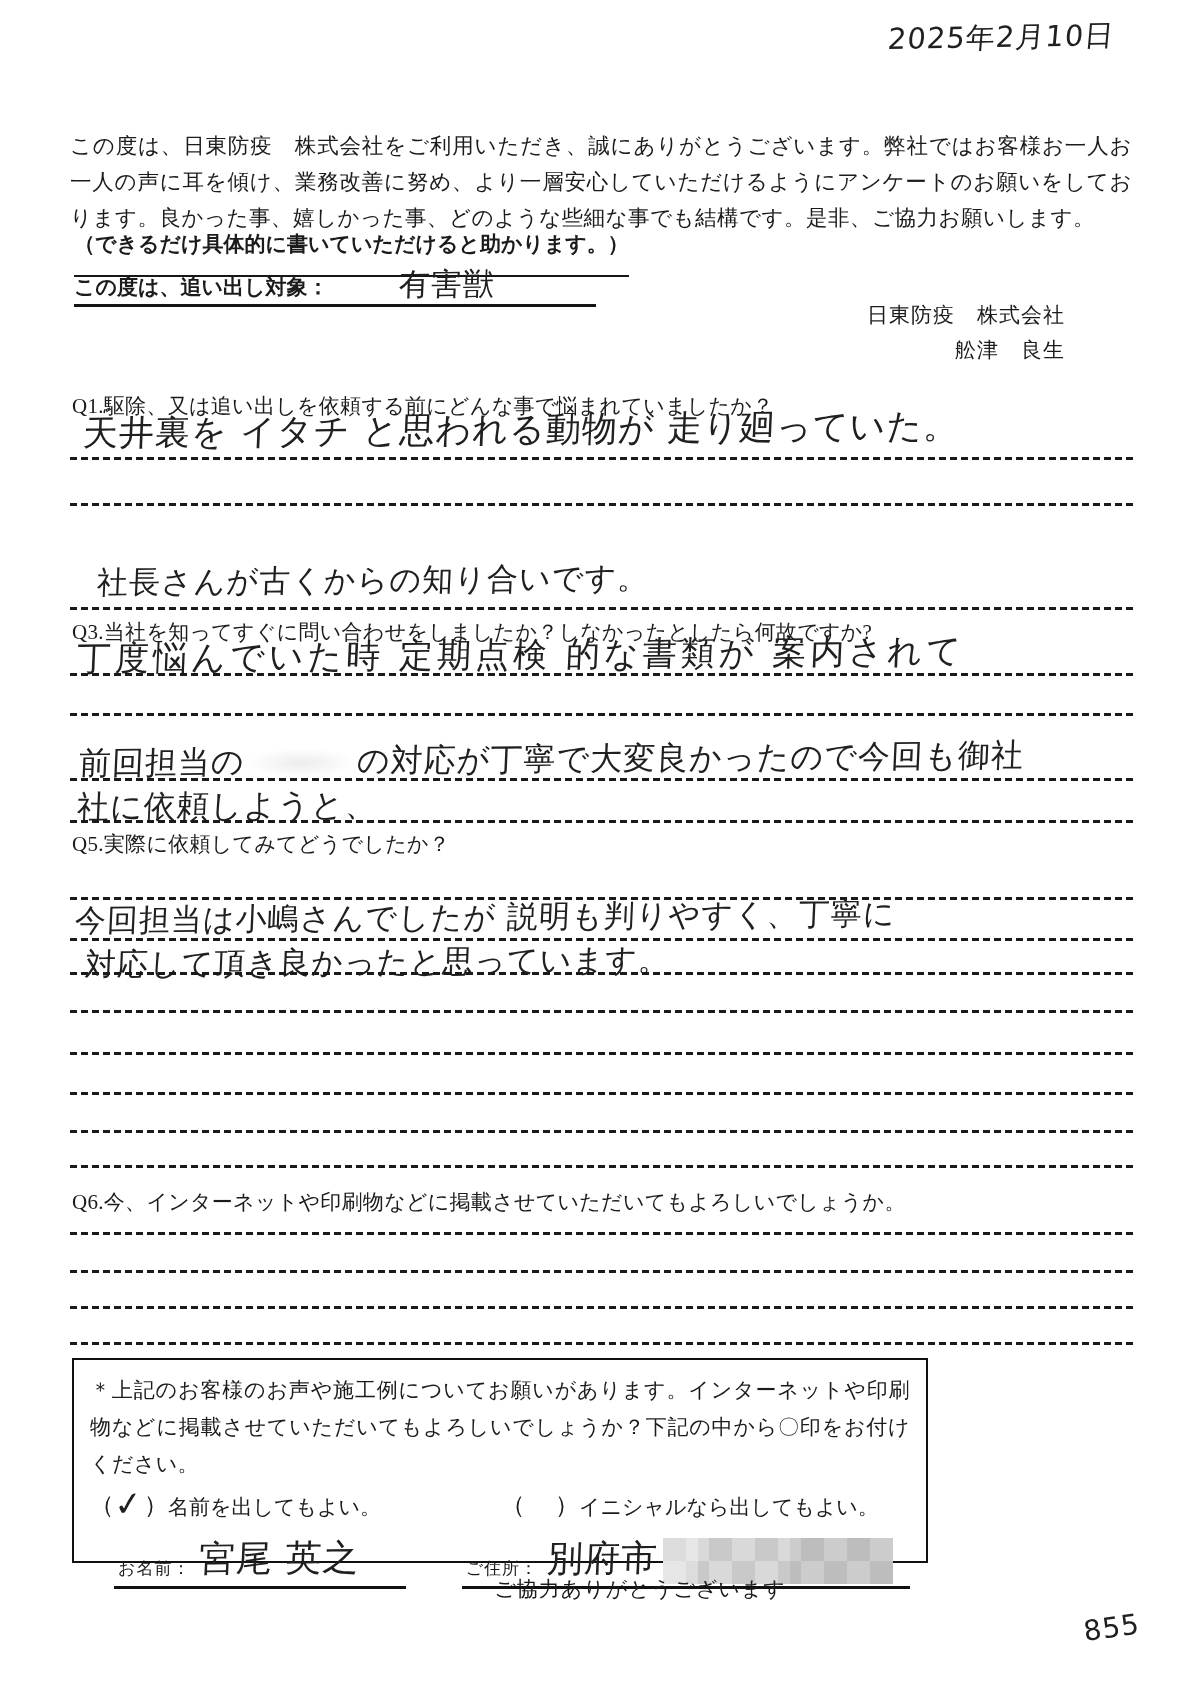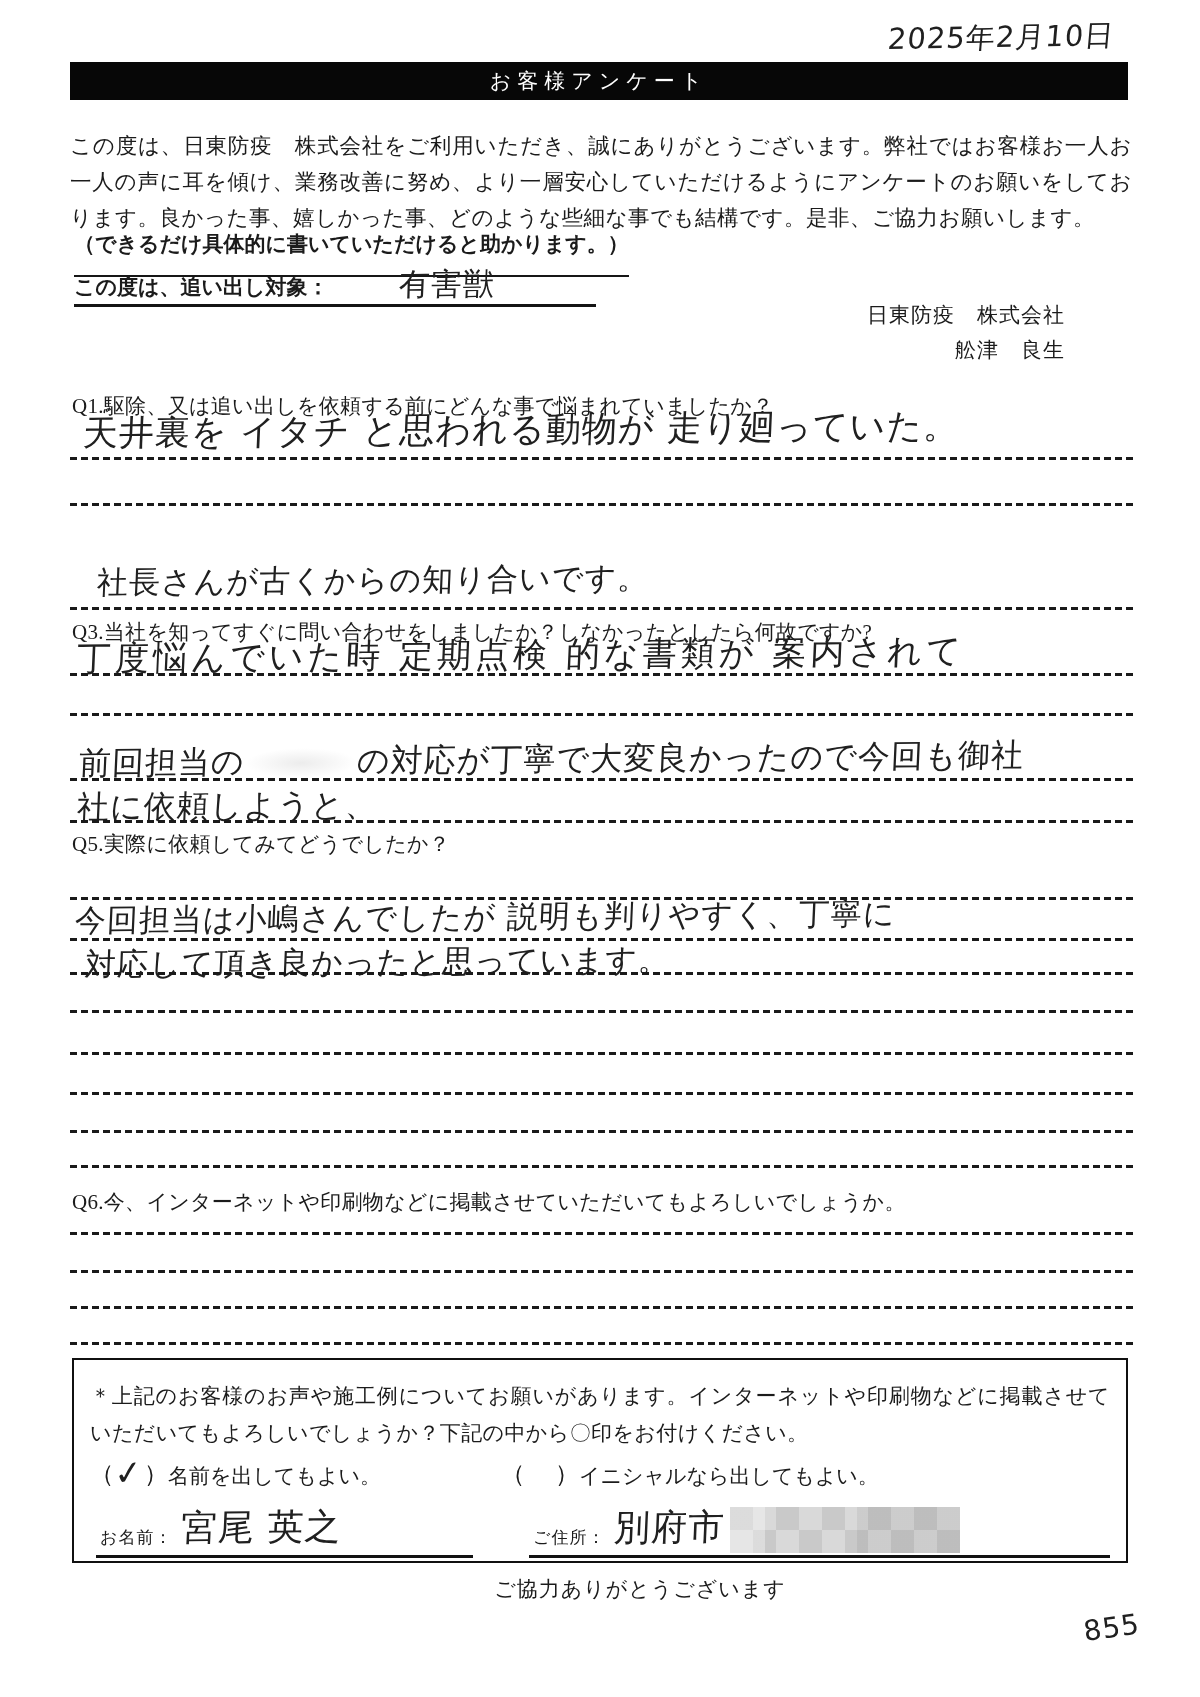--- a/index.html
+++ b/index.html
@@ -42,57 +42,54 @@
   .ans{font-size:32px;}
   .dotline{
     left:70px;width:1066px;height:3px;
     background-image:repeating-linear-gradient(90deg,#1a1a1a 0 7px,transparent 7px 11px);
   }
   .erased{
     display:inline-block;width:112px;height:30px;vertical-align:-6px;
     background:radial-gradient(ellipse at center,rgba(120,120,120,0.14),transparent 70%);
   }
   .consent-box{
-    top:1358px;left:72px;width:1056px;height:205px;
-    border:2.5px solid #101010;box-sizing:border-box;padding:18px 16px 10px 16px;
+    top:1358px;left:72px;width:856px;height:205px;
+    border:2.5px solid #101010;box-sizing:border-box;padding:12px 16px 10px 16px;
   }
   .consent-text{font-size:21px;line-height:37px;margin:0;letter-spacing:0.4px;text-align:justify;}
   .options{margin-top:6px;font-size:21px;display:flex;align-items:flex-end;}
   .paren{font-size:24px;}
   .checkwrap{display:inline-block;width:30px;text-align:center;position:relative;}
   .checkmark{
     position:absolute;left:2px;bottom:-4px;font-size:34px;
     font-family:"DejaVu Sans",sans-serif;transform:rotate(-6deg);
   }
   .opt-gap{display:inline-block;width:120px;}
   .sig-row{margin-top:14px;display:flex;align-items:flex-end;}
   .sigline{border-bottom:3px solid #111111;display:flex;align-items:flex-end;padding:0 4px 2px 4px;}
-  .sigline.name{width:380px;margin-left:6px;}
+  .sigline.name{width:380px;margin-left:24px;}
   .sigline.addr{width:590px;margin-left:56px;}
   .siglabel{font-size:17px;letter-spacing:1px;padding-bottom:4px;white-space:nowrap;}
   .sigvalue{font-size:36px;margin-left:8px;}
   .mosaic{
     display:inline-block;width:230px;height:46px;margin-left:6px;vertical-align:-10px;
     background:
       linear-gradient(90deg,rgba(255,255,255,0.35) 0 15%,transparent 15% 55%,rgba(0,0,0,0.06) 55% 100%),
       repeating-conic-gradient(#d9d9d9 0% 25%,#c9c9c9 25% 50%) 0 0 / 46px 46px;
   }
   .thanks{top:1575px;left:0;width:100%;text-align:center;font-size:21px;letter-spacing:1px;padding-left:40px;}
   .pagenum{top:1615px;right:58px;font-size:28px;transform:rotate(-8deg);}
 </style>
 </head>
 <body>
 
 <div class="page">
 
   <div class="abs hand date">2025年2月10日</div>
 
-  <div class="abs titlebar">
-    <span>お客様アンケート</span>
-  </div>
 
   <p class="abs intro">この度は、日東防疫　株式会社をご利用いただき、誠にありがとうございます。弊社ではお客様お一人お一人の声に耳を傾け、業務改善に努め、より一層安心していただけるようにアンケートのお願いをしております。良かった事、嬉しかった事、どのような些細な事でも結構です。是非、ご協力お願いします。</p>
 
   <div class="abs note">（できるだけ具体的に書いていただけると助かります。）</div>
 
   <div class="abs target-row">
     <span class="target-label">この度は、追い出し対象：</span>
       <span class="target-blank">
         <span class="hand target-value">有害獣</span>
       </span>

